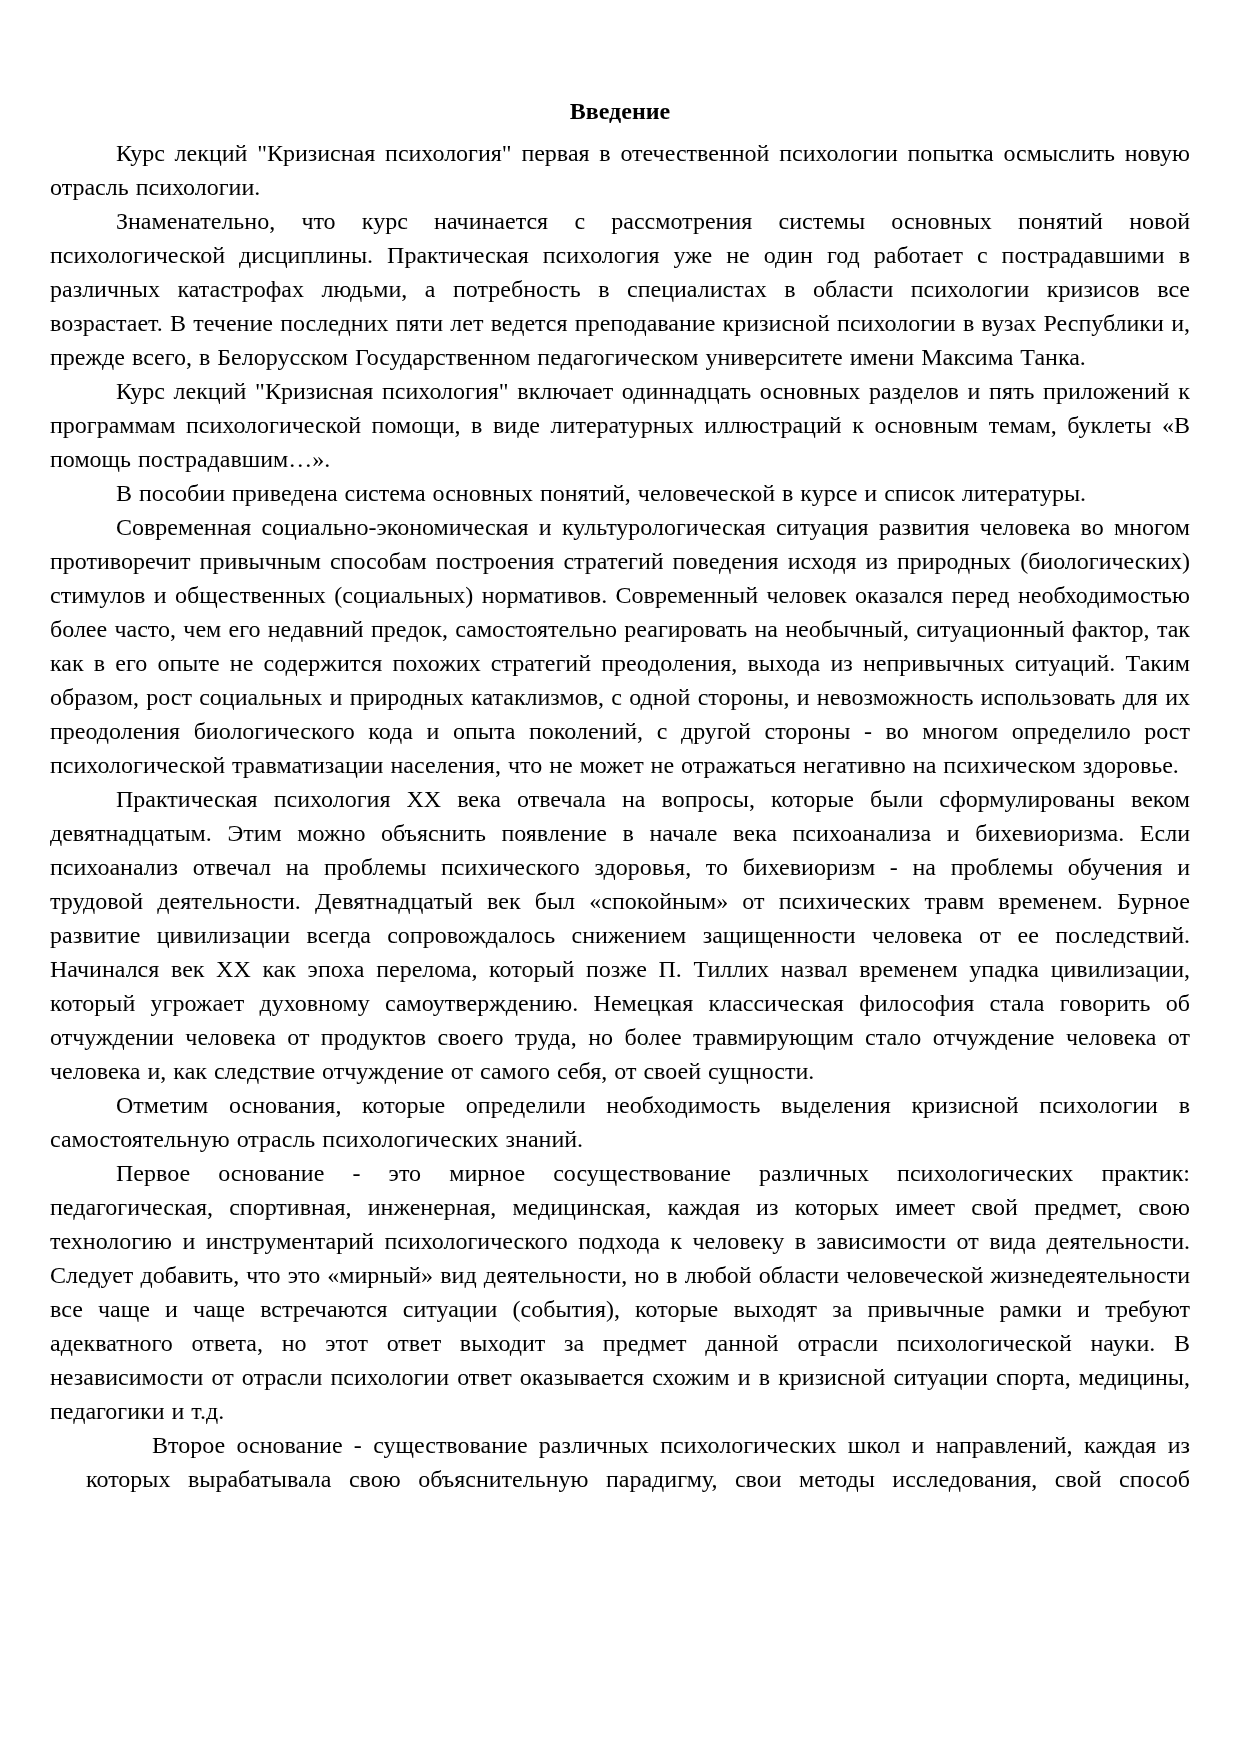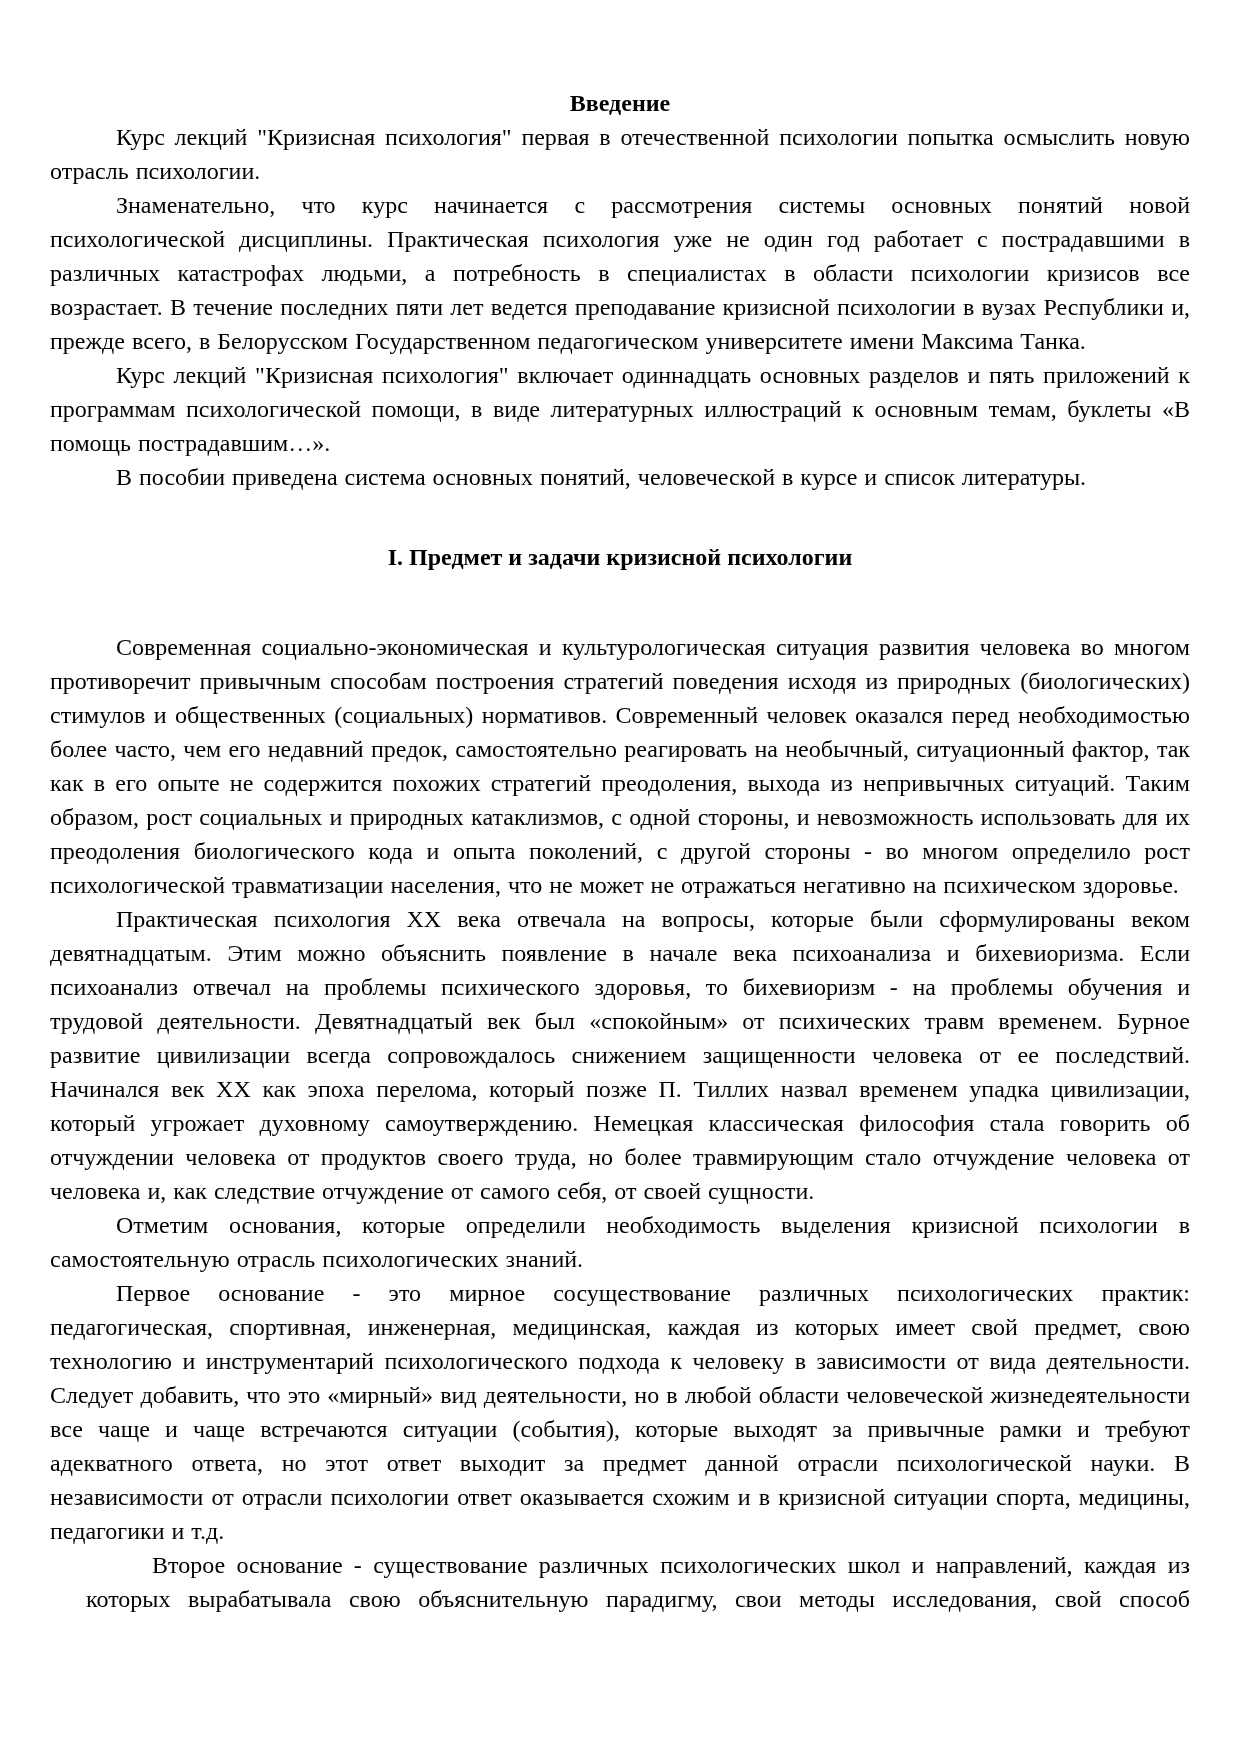--- a/index.html
+++ b/index.html
@@ -16,21 +16,21 @@
     padding: 86px 50px 0 50px;
     overflow: hidden;
     color: #000000;
     font-family: "Liberation Serif", "DejaVu Serif", serif;
   }
   .doc-title {
     font-size: 24px;
     line-height: 34px;
     font-weight: bold;
     text-align: center;
-    margin: 0;
+    margin: 8px;
   }
   .section-title {
     font-size: 24px;
     line-height: 34px;
     font-weight: bold;
     text-align: center;
     margin: 46px 0 56px 0;
   }
   .para {
     font-size: 24px;
@@ -57,21 +57,20 @@
   <h1 class="doc-title">Введение</h1>
 
   <p class="para">Курс лекций "Кризисная психология" первая в отечественной психологии попытка осмыслить новую отрасль психологии.</p>
 
   <p class="para">Знаменательно, что курс начинается с рассмотрения системы основных понятий новой психологической дисциплины. Практическая психология уже не один год работает с пострадавшими в различных катастрофах людьми, а потребность в специалистах в области психологии кризисов все возрастает. В течение последних пяти лет ведется преподавание кризисной психологии в вузах Республики и, прежде всего, в Белорусском Государственном педагогическом университете имени Максима Танка.</p>
 
   <p class="para">Курс лекций "Кризисная психология" включает одиннадцать основных разделов и пять приложений к программам психологической помощи, в виде литературных иллюстраций к основным темам, буклеты «В помощь пострадавшим…».</p>
 
   <p class="para">В пособии приведена система основных понятий, человеческой в курсе и список литературы.</p>
 
-  <h2 class="section-title">I. Предмет и задачи кризисной психологии</h2>
 
   <p class="para">Современная социально-экономическая и культурологическая ситуация развития человека во многом противоречит привычным способам построения стратегий поведения исходя из природных (биологических) стимулов и общественных (социальных) нормативов. Современный человек оказался перед необходимостью более часто, чем его недавний предок, самостоятельно реагировать на необычный, ситуационный фактор, так как в его опыте не содержится похожих стратегий преодоления, выхода из непривычных ситуаций. Таким образом, рост социальных и природных катаклизмов, с одной стороны, и невозможность использовать для их преодоления биологического кода и опыта поколений, с другой стороны - во многом определило рост психологической травматизации населения, что не может не отражаться негативно на психическом здоровье.</p>
 
   <p class="para">Практическая психология XX века отвечала на вопросы, которые были сформулированы веком девятнадцатым. Этим можно объяснить появление в начале века психоанализа и бихевиоризма. Если психоанализ отвечал на проблемы психического здоровья, то бихевиоризм - на проблемы обучения и трудовой деятельности. Девятнадцатый век был «спокойным» от психических травм временем. Бурное развитие цивилизации всегда сопровождалось снижением защищенности человека от ее последствий. Начинался век XX как эпоха перелома, который позже П. Тиллих назвал временем упадка цивилизации, который угрожает духовному самоутверждению. Немецкая классическая философия стала говорить об отчуждении человека от продуктов своего труда, но более травмирующим стало отчуждение человека от человека и, как следствие отчуждение от самого себя, от своей сущности.</p>
 
   <p class="para underlined">Отметим основания, которые определили необходимость выделения кризисной психологии в самостоятельную отрасль психологических знаний.</p>
 
   <p class="para"><span class="lead-italic">Первое основание</span><span> - это мирное сосуществование различных психологических практик: педагогическая, спортивная, инженерная, медицинская, каждая из которых имеет свой предмет, свою технологию и инструментарий психологического подхода к человеку в зависимости от вида деятельности. Следует добавить, что это «мирный» вид деятельности, но в любой области человеческой жизнедеятельности все чаще и чаще встречаются ситуации (события), которые выходят за привычные рамки и требуют адекватного ответа, но этот ответ выходит за предмет данной отрасли психологической науки. В независимости от отрасли психологии ответ оказывается схожим и в кризисной ситуации спорта, медицины, педагогики и т.д.</span></p>
 
   <p class="para cut-justified"><span class="lead-italic">Второе основание</span><span> - существование различных психологических школ и направлений, каждая из которых вырабатывала свою объяснительную парадигму, свои методы исследования, свой способ</span></p>

